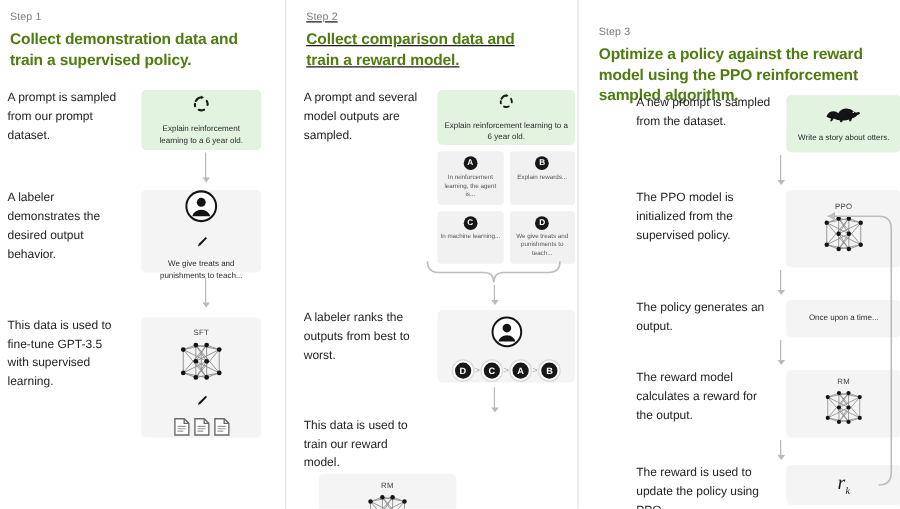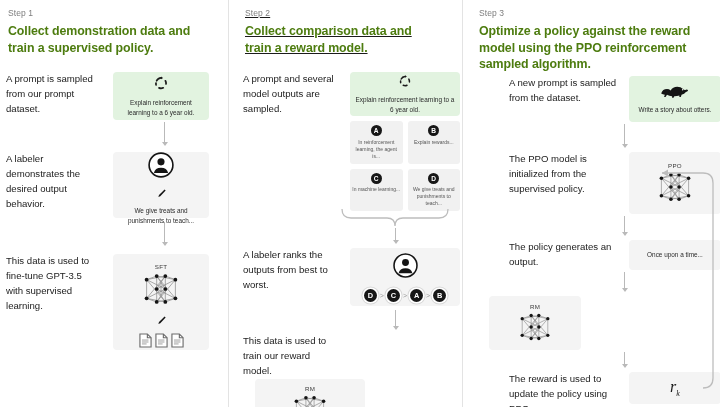--- a/index.html
+++ b/index.html
@@ -8,21 +8,21 @@
     background:#ffffff;
     font-family:"Liberation Sans", sans-serif;
     color:#1b1b1b;
     overflow:hidden;
     -webkit-font-smoothing:antialiased;
   }
   .board{position:relative;width:720px;height:407px;display:flex;}
   .col{position:relative;box-sizing:border-box;}
   .col.c1{width:228px;padding:8px 0 0 6px;}
   .col.c2{width:234px;padding:8px 0 0 14px;border-left:1px solid #e3e3e3;text-decoration:underline;}
-  .col.c3{width:258px;padding:8px 0 0 14px;border-left:1px solid #e3e3e3;}
+  .col.c3{width:258px;padding:20px 0 0 14px;border-left:1px solid #e3e3e3;}
 
   .step-label{font-size:8.5px;color:#7d7d7d;letter-spacing:.1px;margin:0 0 5px 2px;}
   .step-title{
     font-size:12.4px;font-weight:bold;line-height:1.35;color:#4d7c0f;
     margin:0 0 4px 2px;letter-spacing:-0.1px;
   }
   .c1 .step-title,.c2 .step-title{width:185px;}
   .c3 .step-title{width:215px;}
 
   
@@ -367,20 +367,21 @@
       <div class="card" style="width:92px;height:30px;margin-left:12px;">
         <div class="card-text" style="margin-top:0;">Once upon a time...</div>
       </div>
     </div>
     <div class="arrow" style="top:272px;left:157px;height:20px;">
       <div class="shaft"></div>
         <div class="head"></div>
     </div>
 
     <div class="row" style="top:296px;left:14px;">
+      <div class="caption">The reward model calculates a reward for the output.</div>
       <div class="card" style="width:92px;height:54px;margin-left:12px;padding-top:3px;">
         <div class="card-title">RM</div>
         <span class="ico">
           <svg width="40" height="32" viewBox="0 0 60 50">
             <g stroke="#8a8a8a" stroke-width="1" fill="none">
               <path d="M10 12 L24 7 L24 25 L24 43 L10 38 Z"></path>
               <path d="M50 12 L36 7 L36 25 L36 43 L50 38 Z"></path>
               <path d="M10 12 L36 7 M10 12 L36 25 M10 12 L36 43 M10 38 L36 7 M10 38 L36 25 M10 38 L36 43"></path>
               <path d="M24 7 L50 12 M24 25 L50 12 M24 43 L50 12 M24 7 L50 38 M24 25 L50 38 M24 43 L50 38"></path>
               <path d="M24 7 L36 25 M24 25 L36 7 M24 25 L36 43 M24 43 L36 25"></path>

